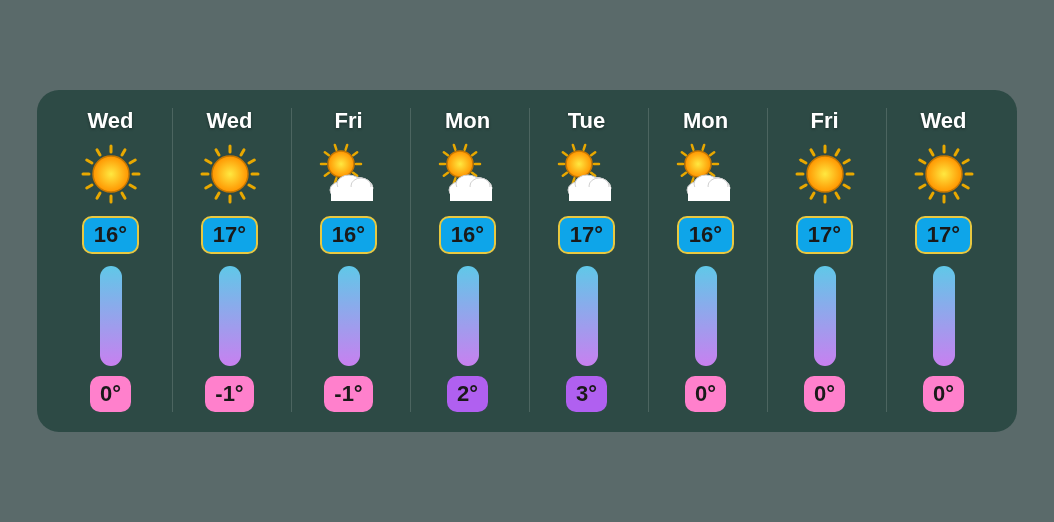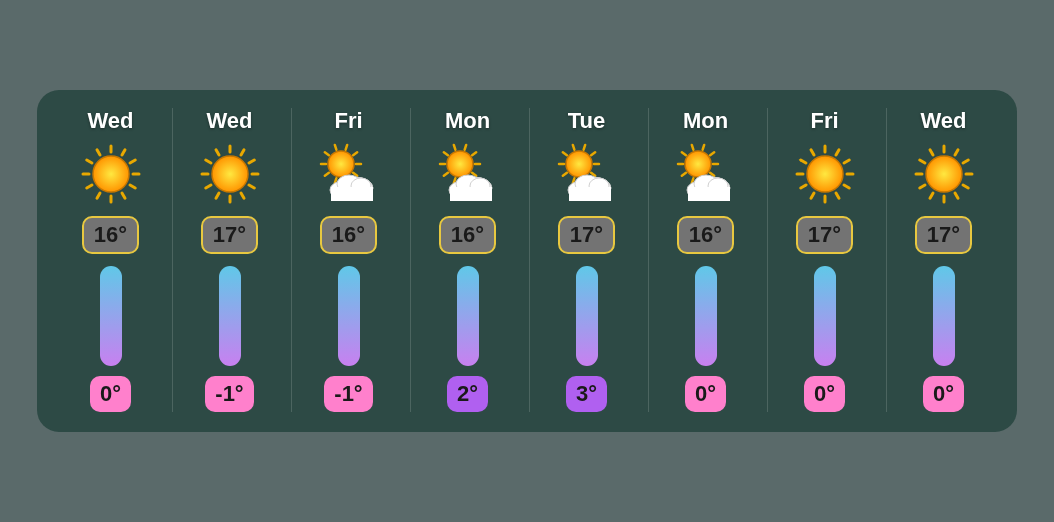--- a/index.html
+++ b/index.html
@@ -52,21 +52,21 @@
       width: 64px;
       height: 64px;
       display: flex;
       align-items: center;
       justify-content: center;
       font-size: 50px;
       margin-bottom: 10px;
     }
 
     .temp-high {
-      background: #737373;
+      background: #0ea5e9;
       border: 2px solid #e8c840;
       border-radius: 10px;
       padding: 4px 10px;
       font-size: 22px;
       font-weight: 700;
       color: #1a1a1a;
       margin-bottom: 12px;
     }
 
     .thermometer-wrap {

